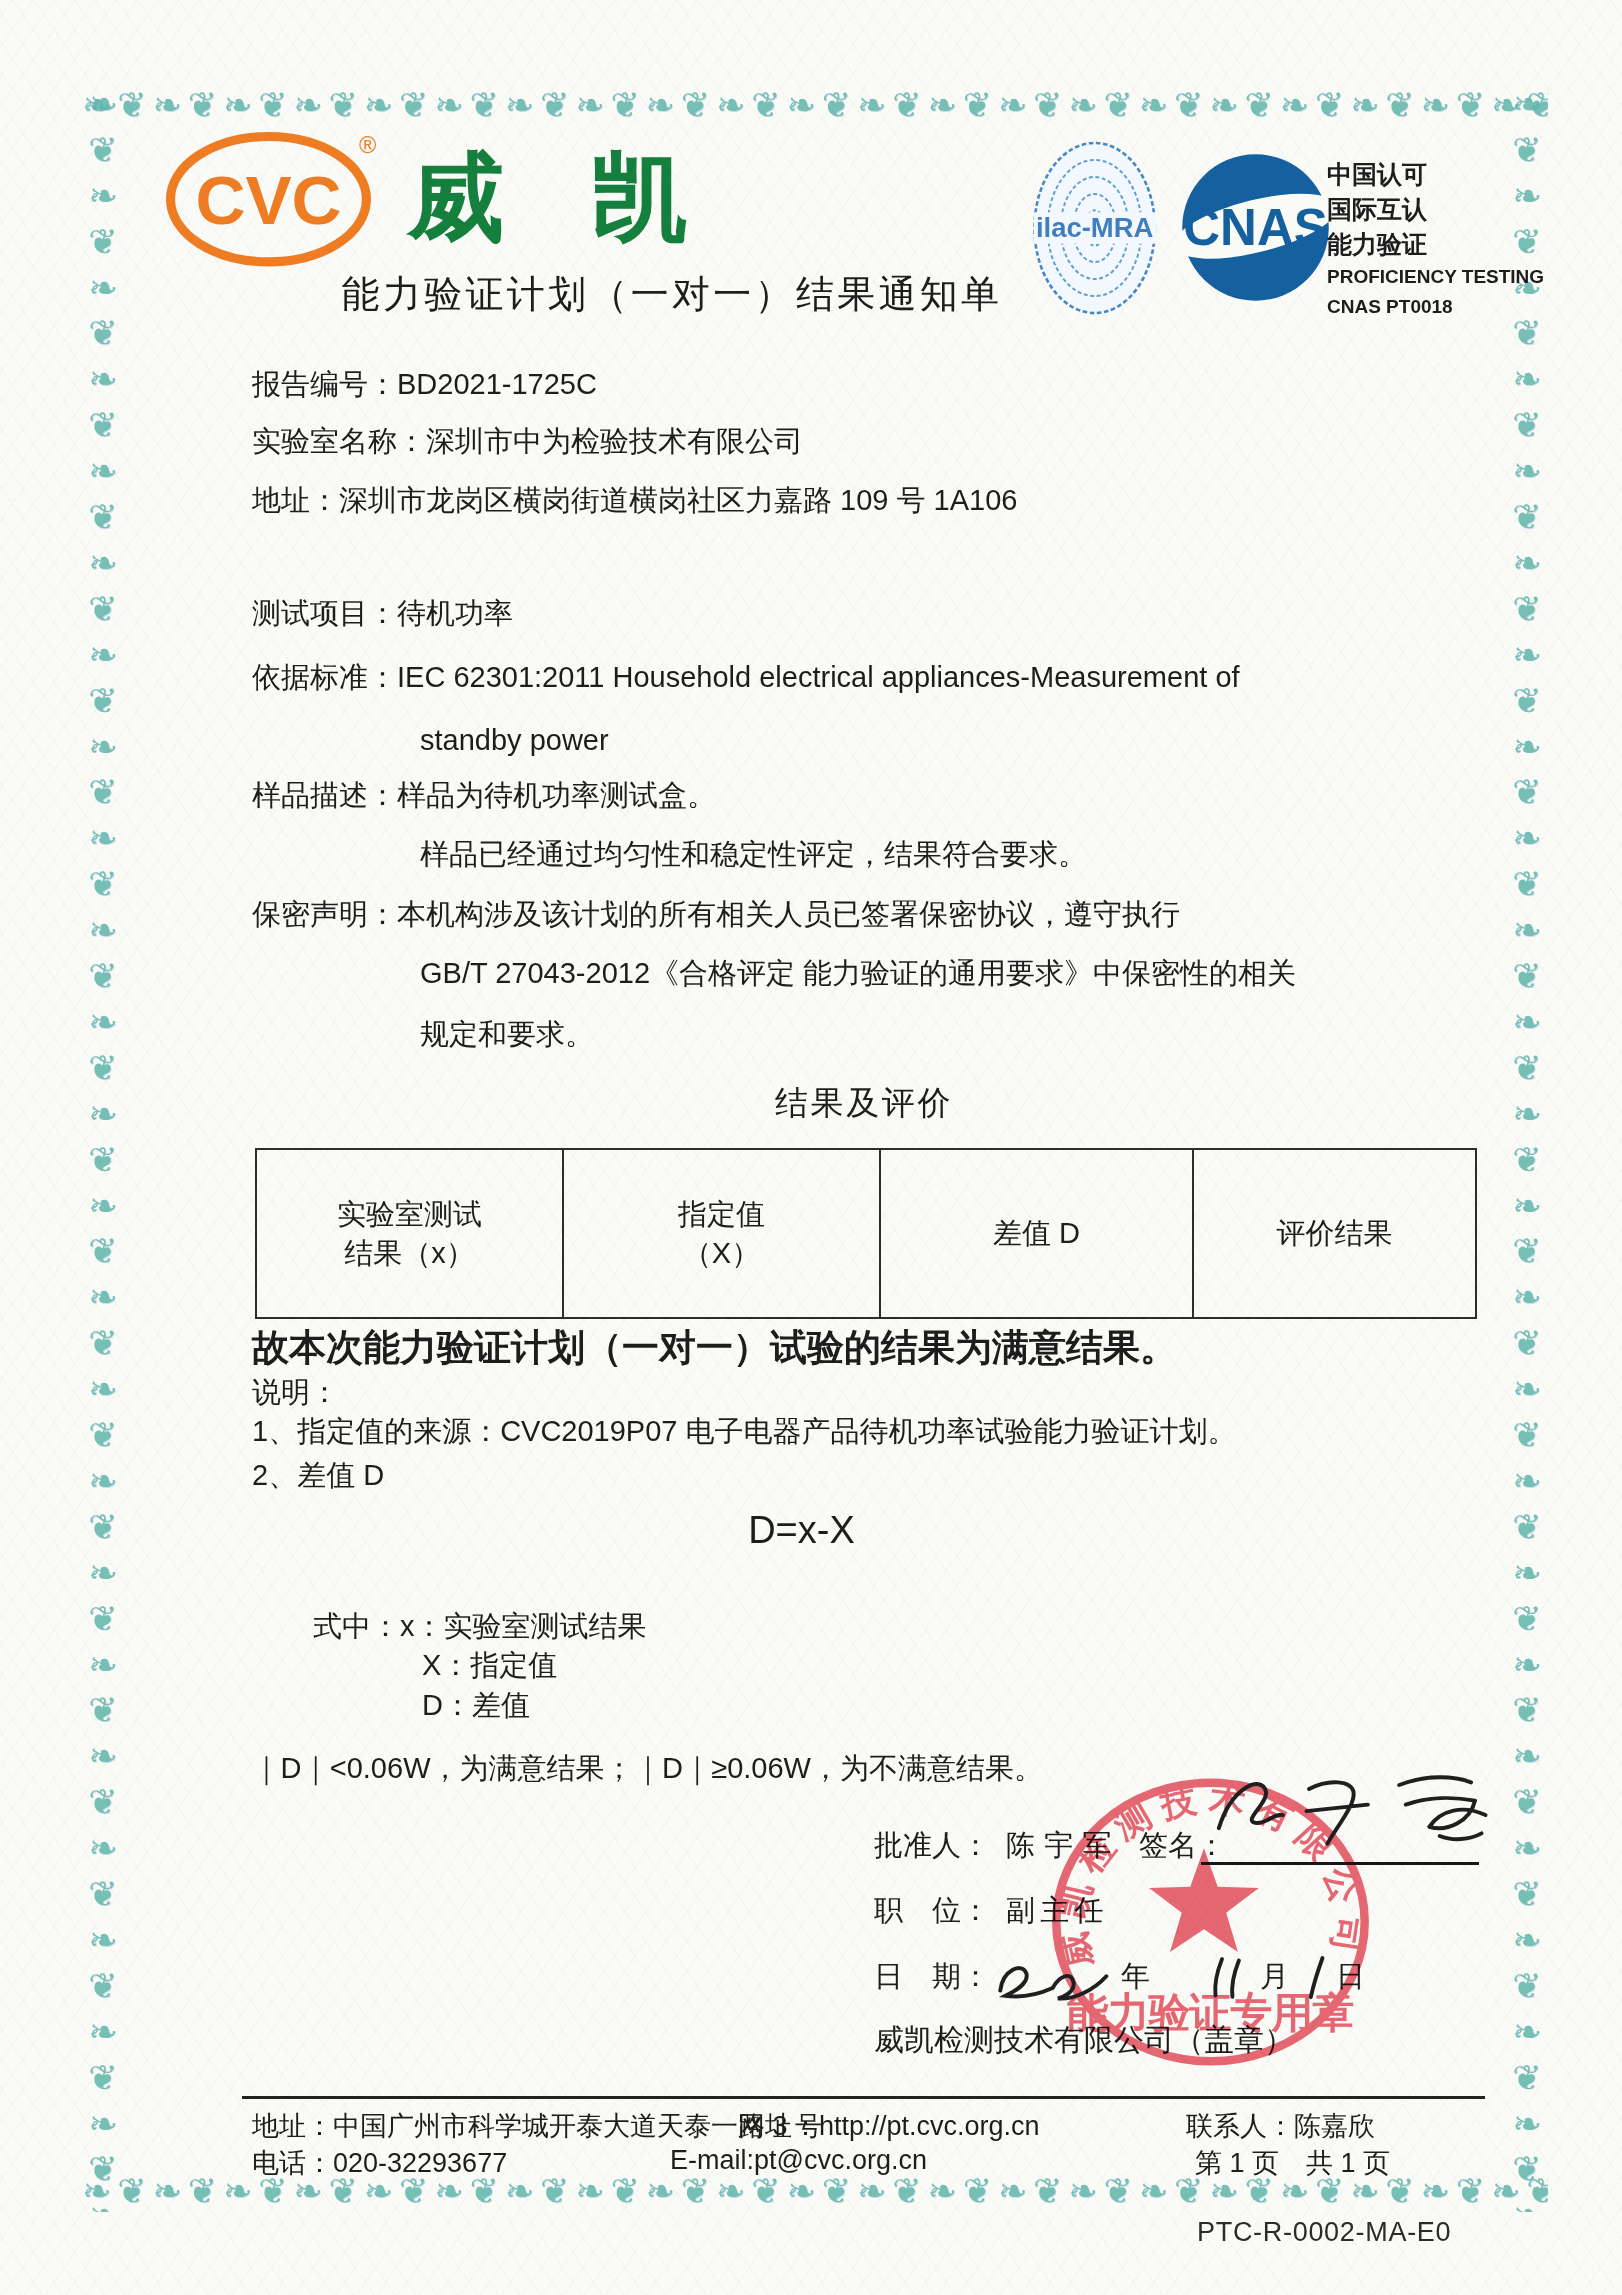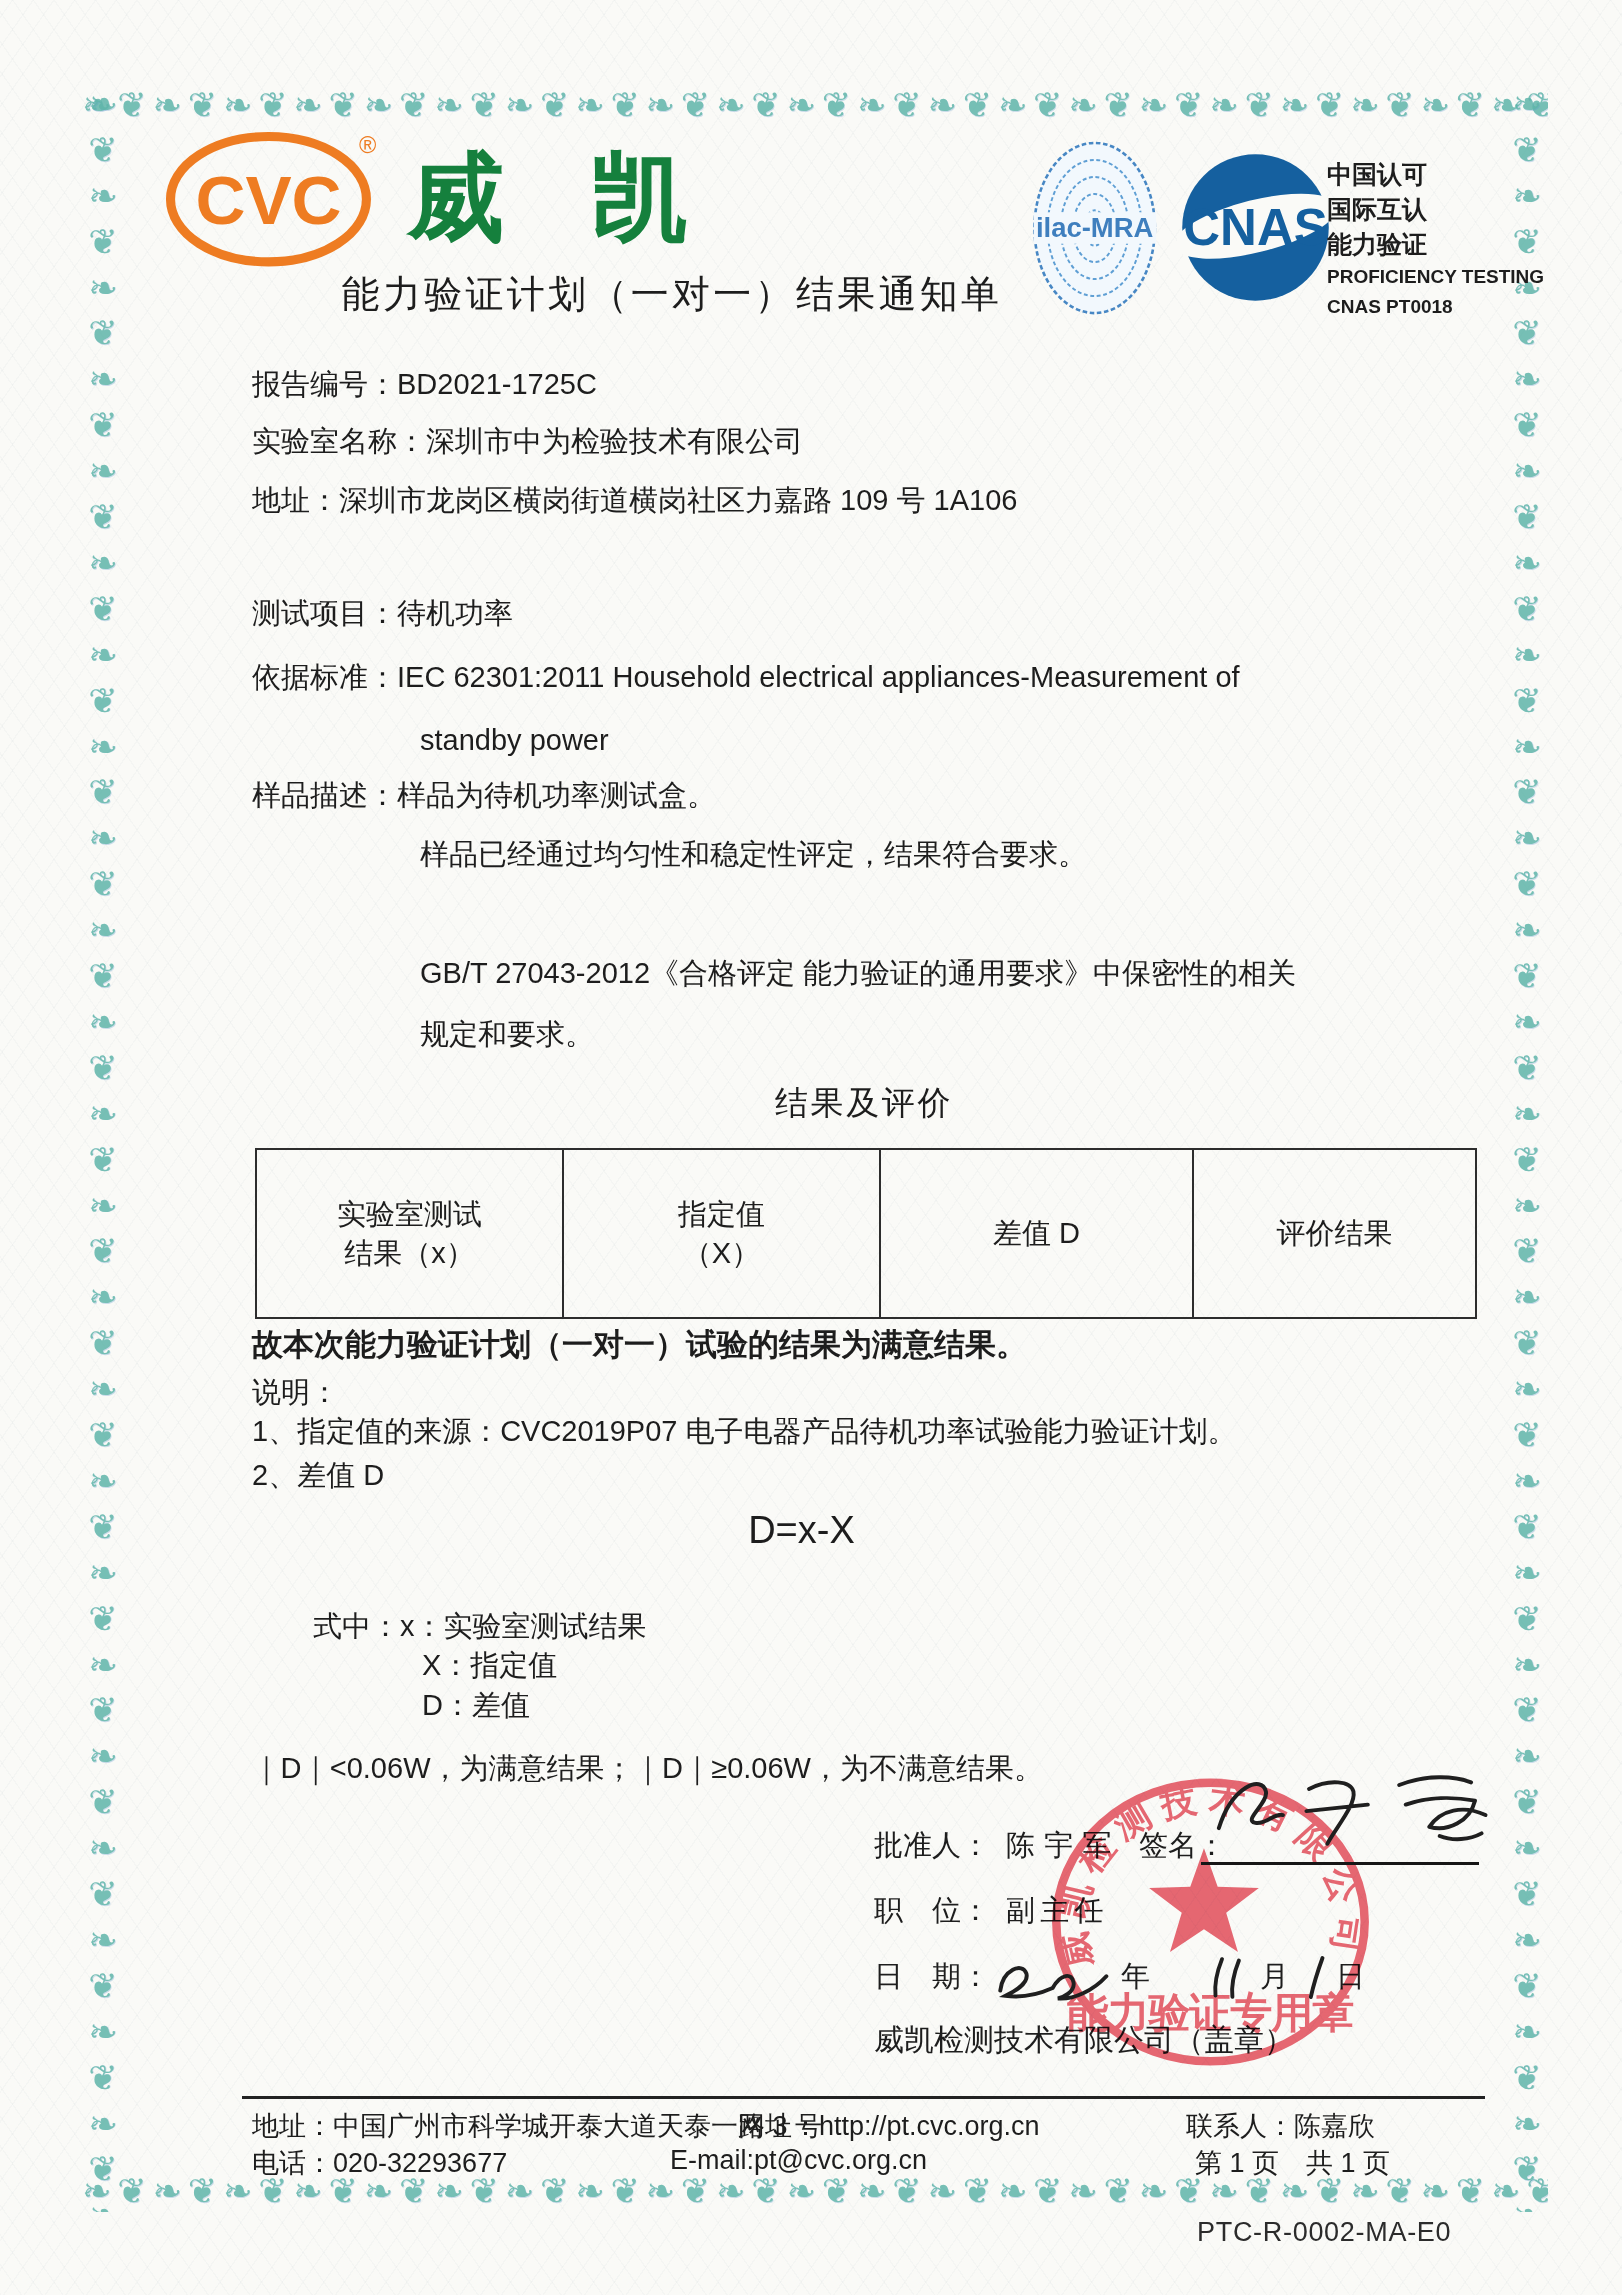--- a/index.html
+++ b/index.html
@@ -120,20 +120,23 @@
     <span>测试项目：</span><span>待机功率</span>
   </div>
   <div class="line" style="left:252px;top:661px;">
     <span>依据标准：</span><span>IEC 62301:2011 Household electrical appliances-Measurement of</span>
   </div>
   <div class="line" style="left:420px;top:724px;">standby power</div>
   <div class="line" style="left:252px;top:779px;">
     <span>样品描述：</span><span>样品为待机功率测试盒。</span>
   </div>
   <div class="line" style="left:420px;top:838px;">样品已经通过均匀性和稳定性评定，结果符合要求。</div>
+  <div class="line" style="left:252px;top:898px;">
+    <span>保密声明：</span><span>本机构涉及该计划的所有相关人员已签署保密协议，遵守执行</span>
+  </div>
   <div class="line" style="left:420px;top:957px;">GB/T 27043-2012《合格评定 能力验证的通用要求》中保密性的相关</div>
   <div class="line" style="left:420px;top:1018px;">规定和要求。</div>
 
   <div class="sec-title">结果及评价</div>
 
   <table class="rtable">
     <colgroup>
         <col style="width:307px">
         <col style="width:317px">
         <col style="width:313px">
@@ -148,21 +151,21 @@
         <td>
           <div>指定值</div>
           <div>（X）</div>
         </td>
         <td>差值 D</td>
         <td>评价结果</td>
       </tr>
     </tbody>
   </table>
 
-  <div class="line bold" style="left:252px;top:1327px;font-size:31px;">故本次能力验证计划（一对一）试验的结果为满意结果。</div>
+  <div class="line bold" style="left:252px;top:1327px;font-size:37px;">故本次能力验证计划（一对一）试验的结果为满意结果。</div>
   <div class="line" style="left:252px;top:1376px;">说明：</div>
   <div class="line" style="left:252px;top:1415px;">1、指定值的来源：CVC2019P07 电子电器产品待机功率试验能力验证计划。</div>
   <div class="line" style="left:252px;top:1459px;">2、差值 D</div>
   <div class="centered-formula">D=x-X</div>
   <div class="line" style="left:313px;top:1610px;">式中：x：实验室测试结果</div>
   <div class="line" style="left:422px;top:1649px;">X：指定值</div>
   <div class="line" style="left:422px;top:1689px;">D：差值</div>
   <div class="line" style="left:252px;top:1752px;">｜D｜&lt;0.06W，为满意结果；｜D｜≥0.06W，为不满意结果。</div>
 
   <div class="line" style="left:874px;top:1829px;">批准人：</div>

